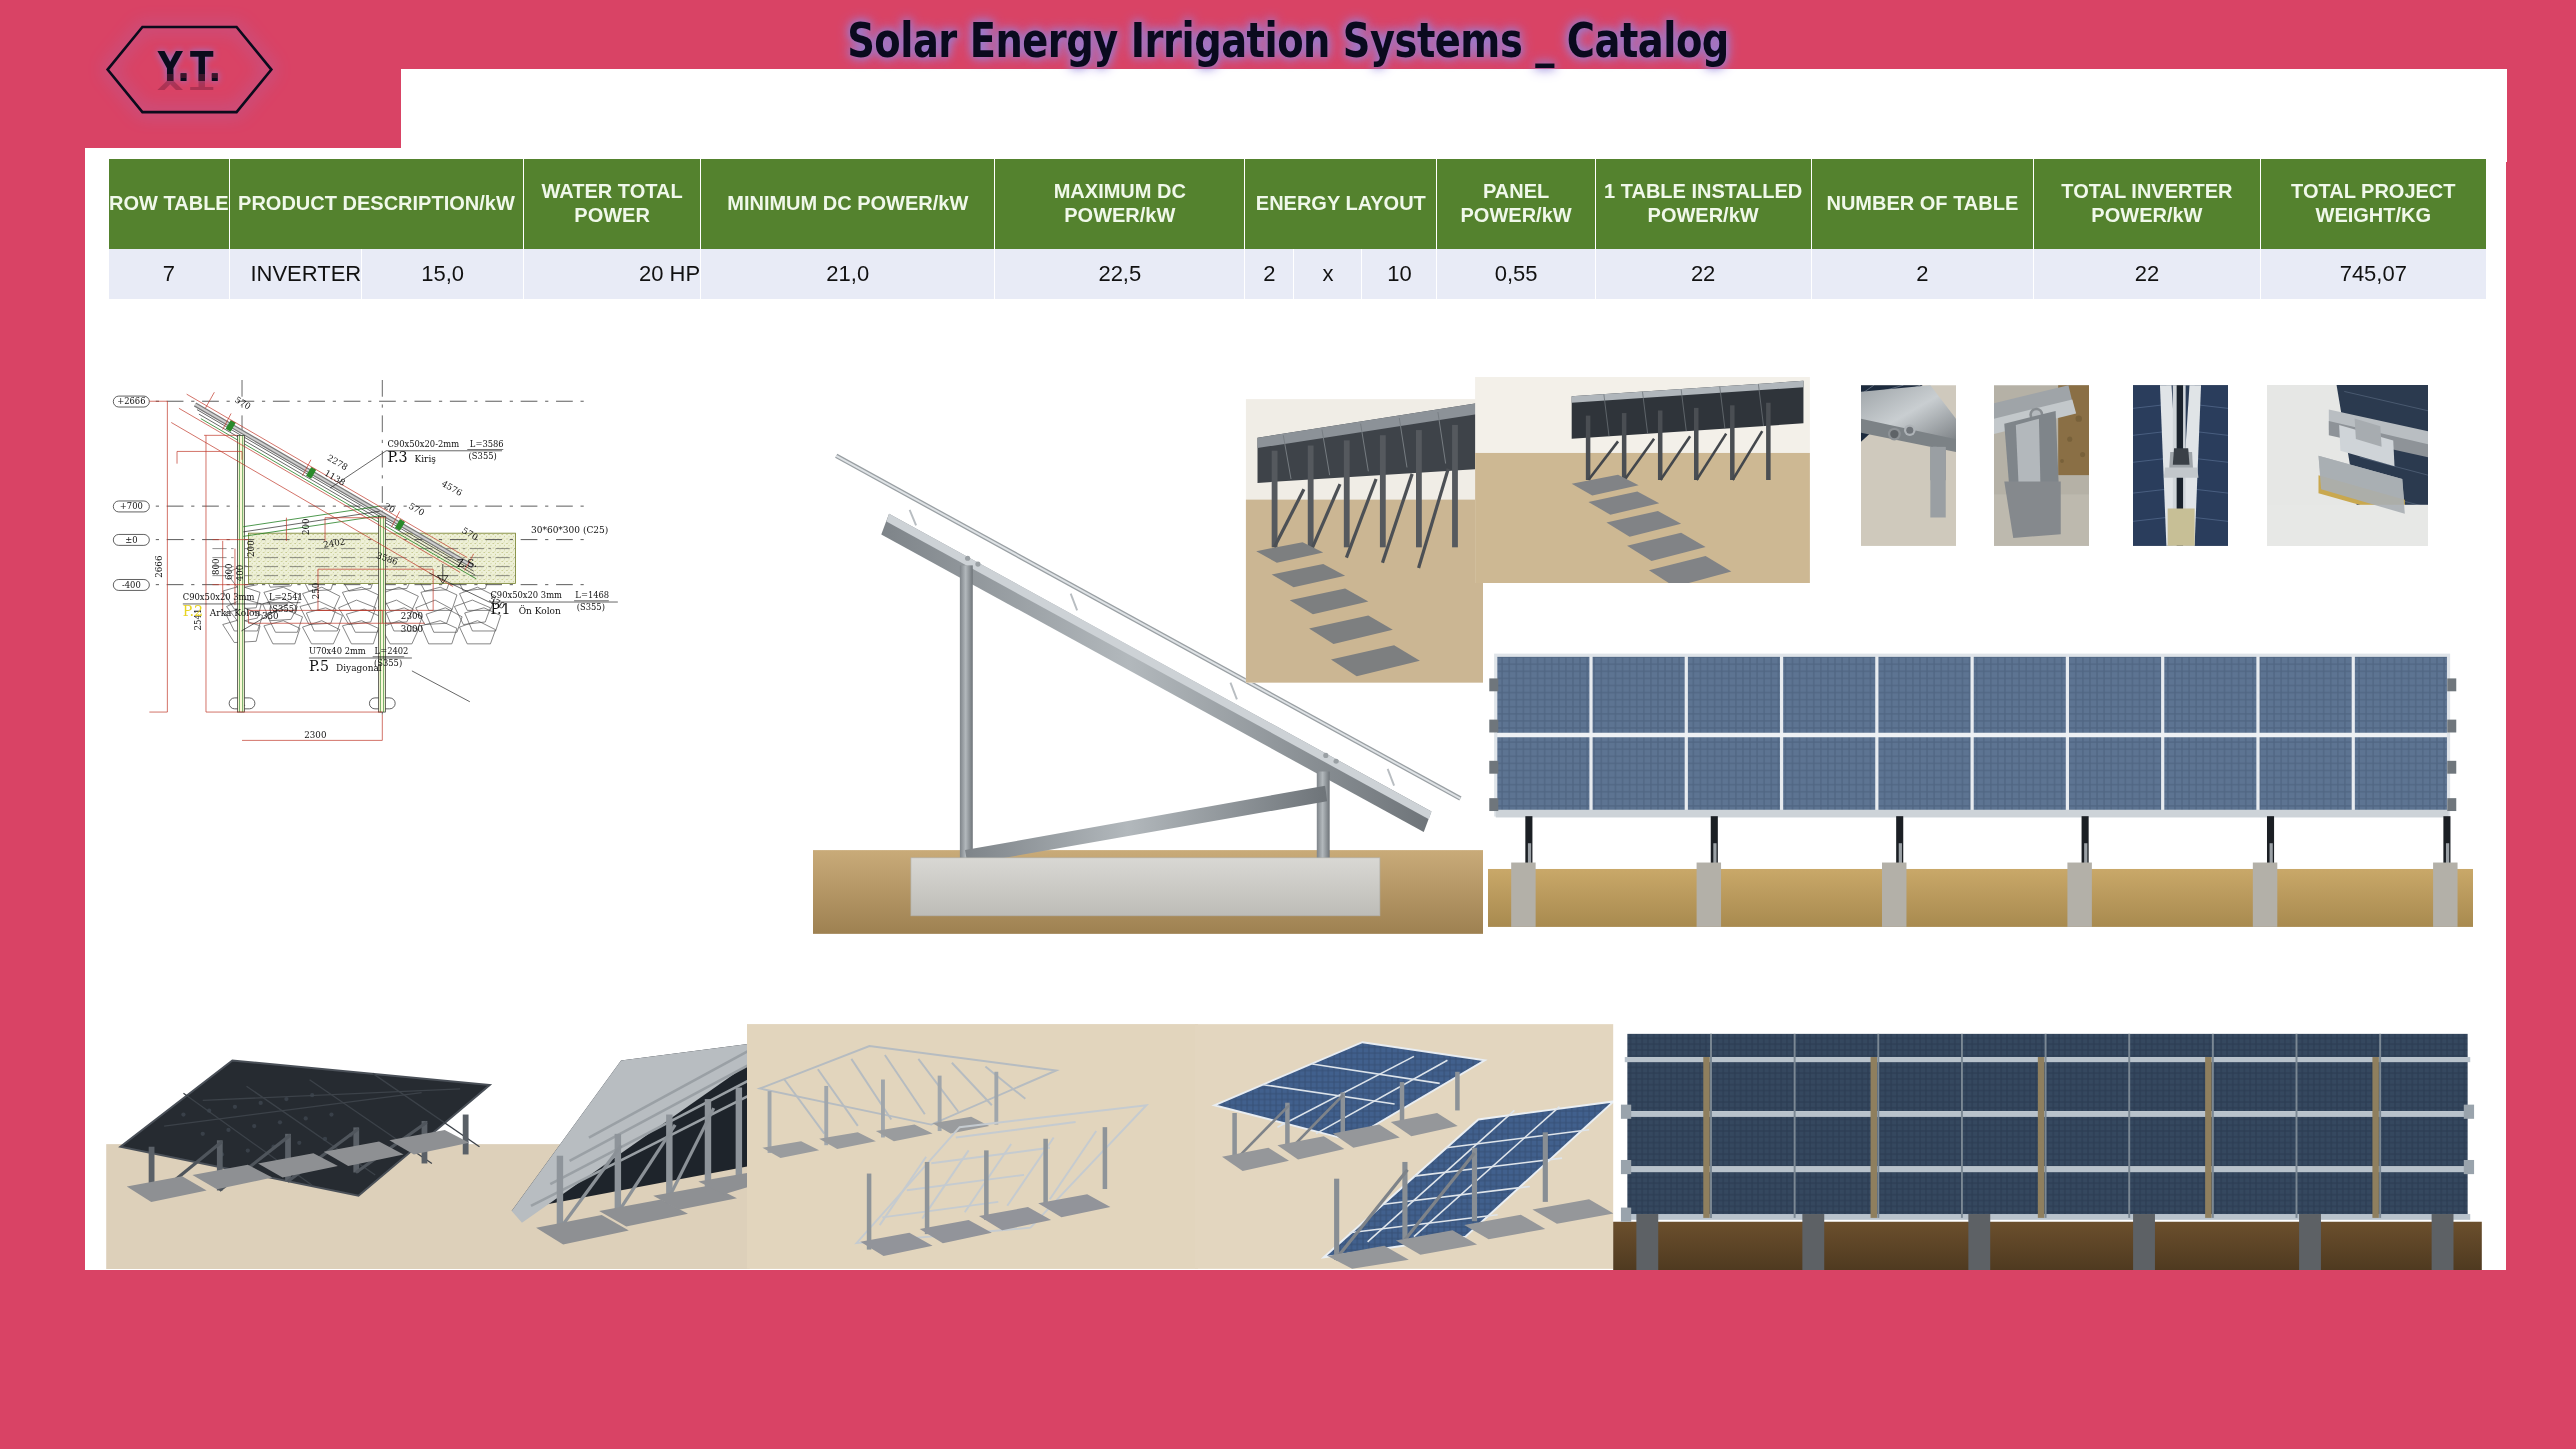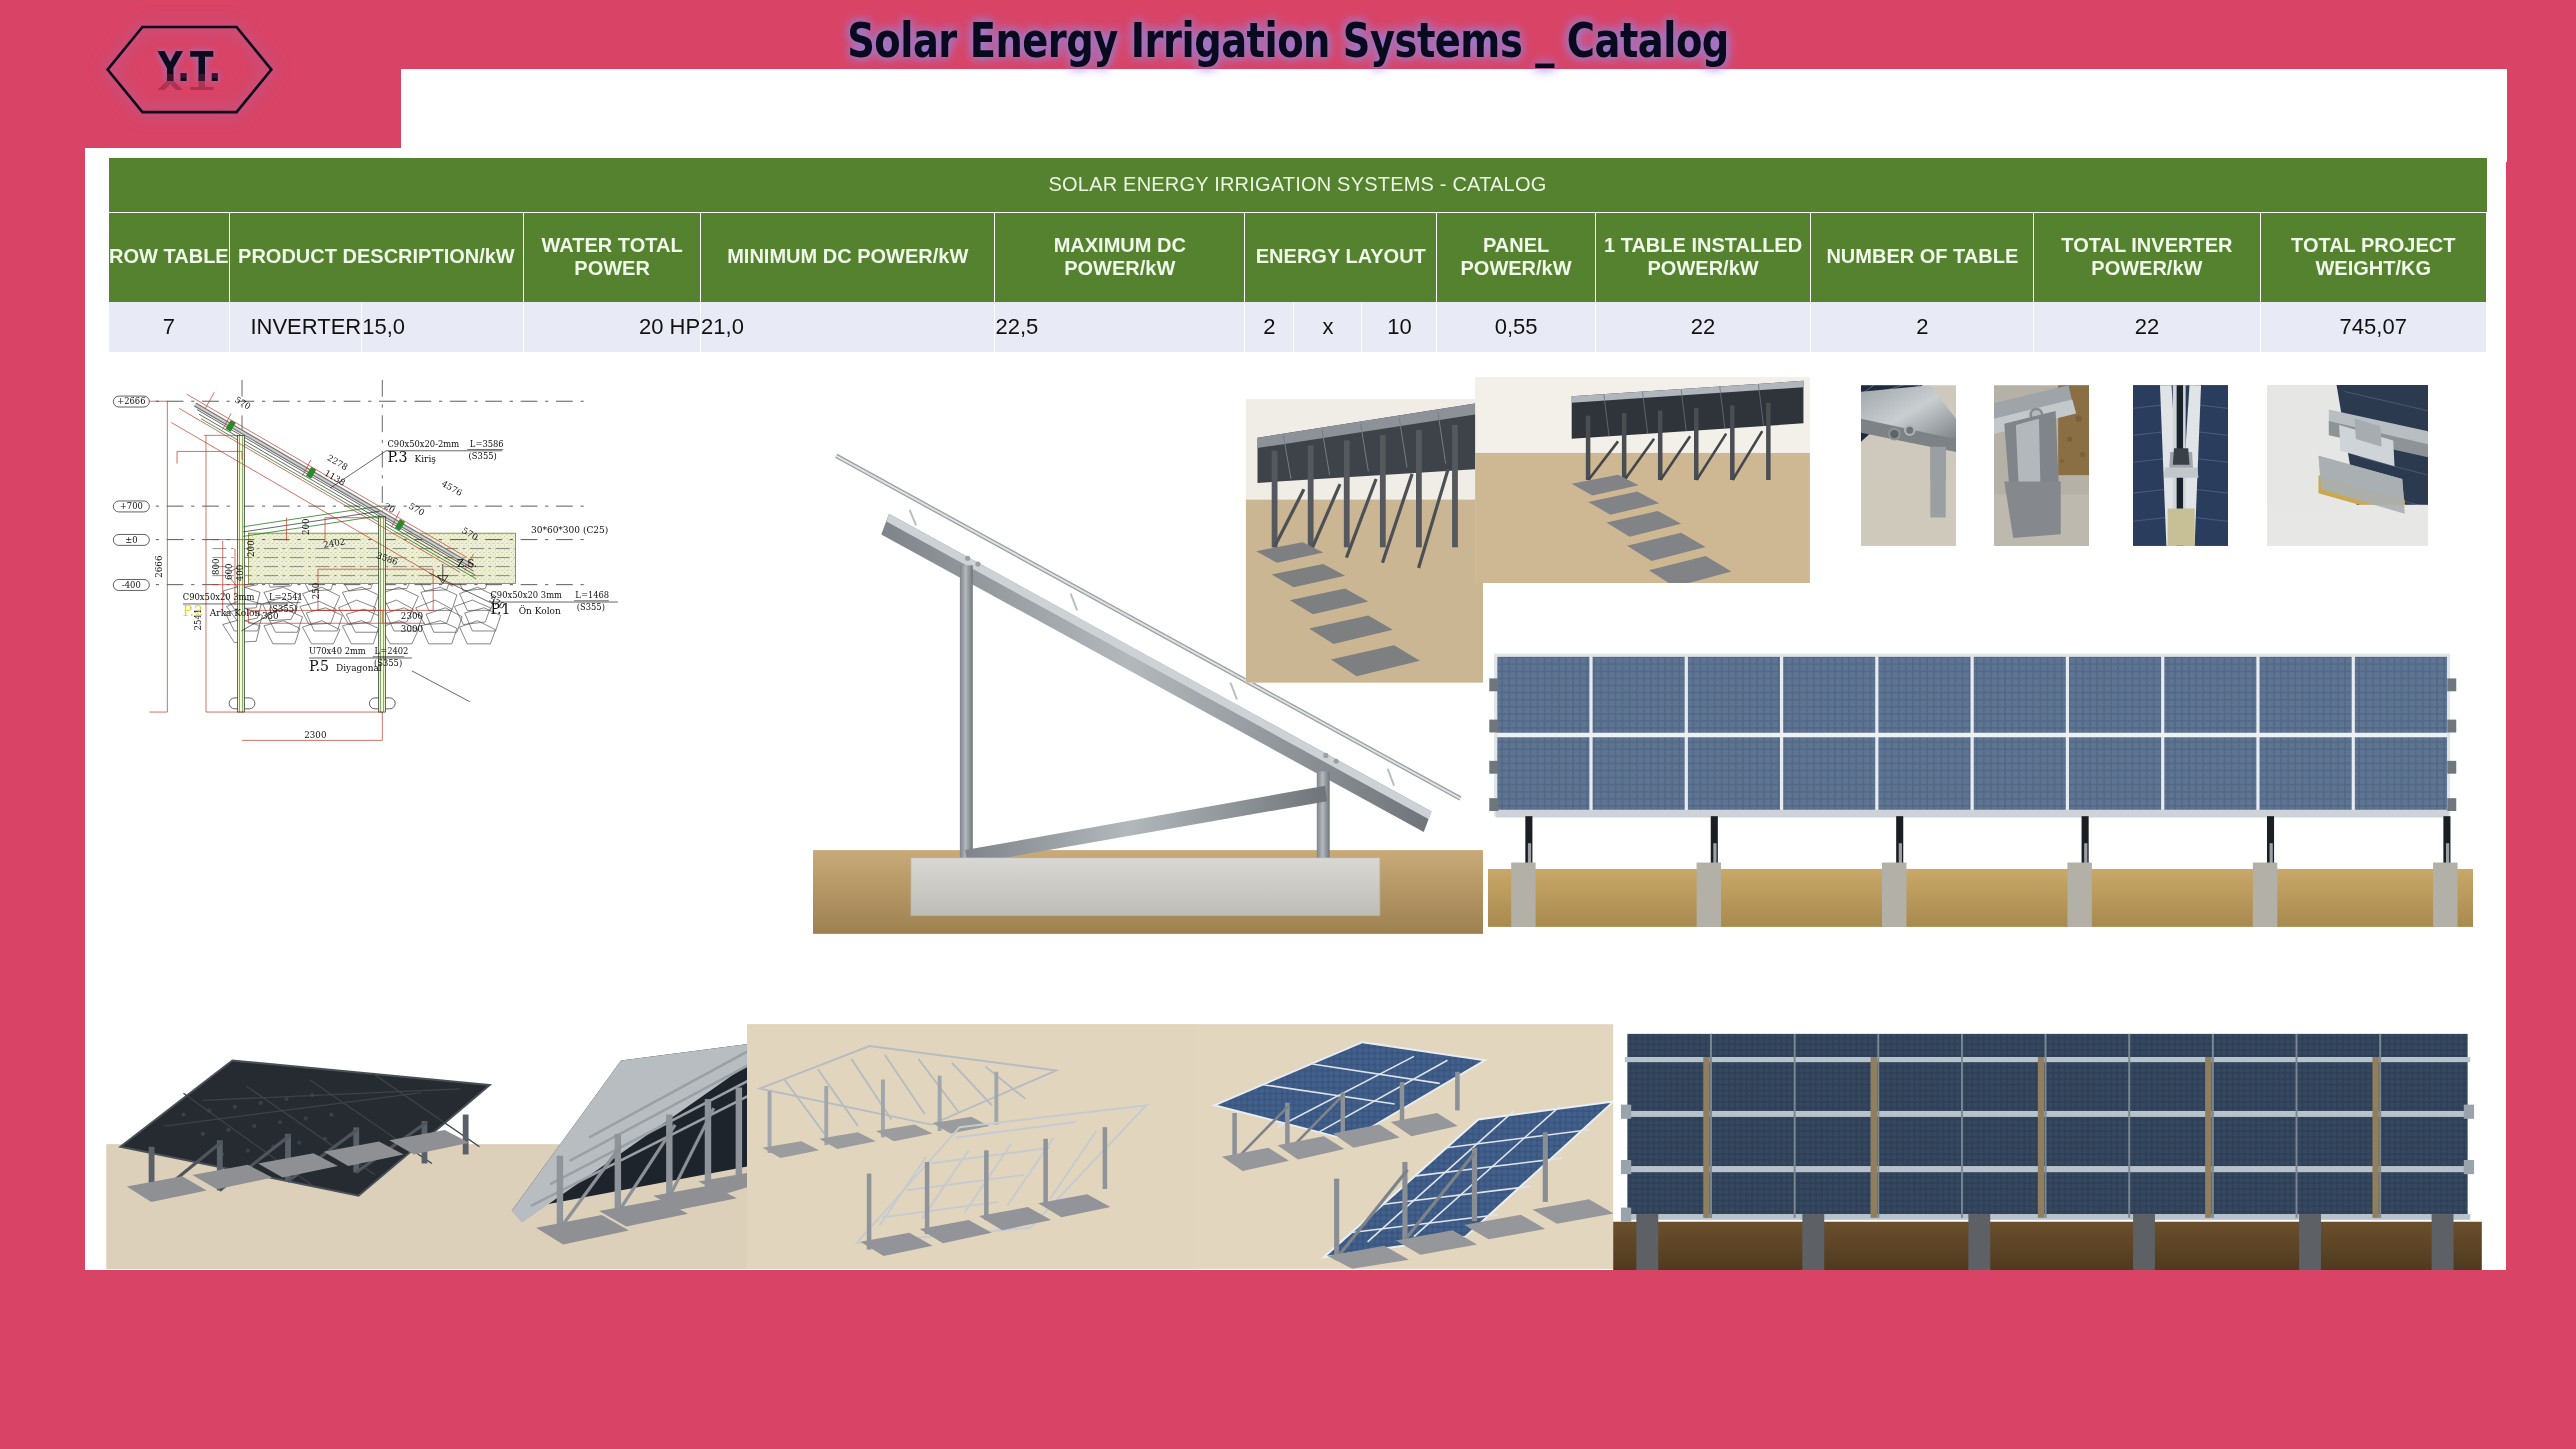--- a/index.html
+++ b/index.html
@@ -86,21 +86,21 @@
     border-top:1.9px solid #fff;
     padding:2.6px 3.2px;
   }
   .dat{
     background:#e8ebf6; color:#111;
     font-size:22px; height:50px; vertical-align:middle;
     border-left:1.9px solid #fff; border-right:1.9px solid #fff;
     padding:0 10.3px;
   }
   .c{ text-align:center; }
-  .r{ text-align:left; }
+  .r{ text-align:center; }
   .l{ text-align:right; }
 
   
   .fig{ position:absolute; z-index:14; overflow:hidden; }
 
   
   #tech-drawing{ left:109px; top:380px; width:638px; height:547px; }
 
   
   #render-side{ left:813px; top:399px; width:670px; height:535px; background:#fff; }
@@ -148,23 +148,20 @@
     <col style="width:42px">
       <col style="width:58px">
       <col style="width:64px">
     <col style="width:135px">
       <col style="width:184px">
       <col style="width:190px">
     <col style="width:193px">
       <col style="width:193px">
   </colgroup>
   <tbody>
-      <tr>
-    <td class="tbl-banner" colspan="14">SOLAR ENERGY IRRIGATION SYSTEMS - CATALOG</td>
-  </tr>
   <tr>
     <td class="hdr">ROW TABLE</td>
     <td class="hdr" colspan="2">PRODUCT DESCRIPTION/kW</td>
     <td class="hdr">WATER TOTAL POWER</td>
     <td class="hdr">MINIMUM DC POWER/kW</td>
     <td class="hdr">MAXIMUM DC POWER/kW</td>
     <td class="hdr" colspan="3">ENERGY LAYOUT</td>
     <td class="hdr">PANEL POWER/kW</td>
     <td class="hdr">1 TABLE INSTALLED POWER/kW</td>
     <td class="hdr">NUMBER OF TABLE</td>

